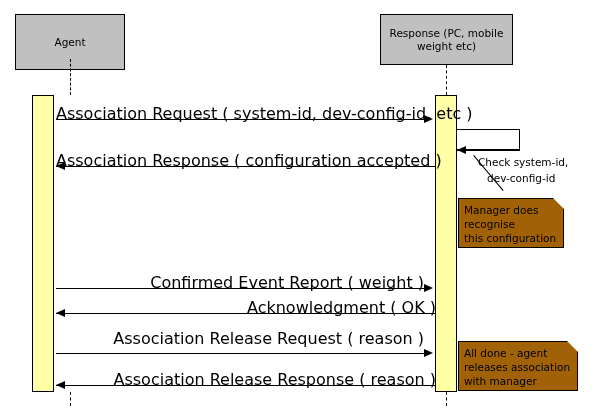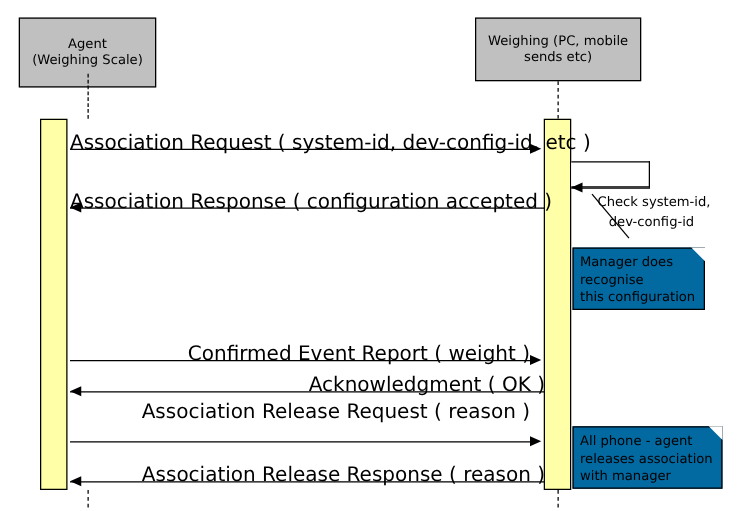--- a/index.html
+++ b/index.html
@@ -62,21 +62,21 @@
   .msg-label {
     position: absolute;
     font-size: 16px;
     color: #000000;
     white-space: nowrap;
     text-align: right;
   }
   .note {
     position: absolute;
     box-sizing: border-box;
-    background: #0369a1;
+    background: #a16207;
     border: 1px solid #000000;
     font-size: 10.5px;
     line-height: 14px;
     color: #000000;
     padding: 4px 5px;
   }
   .note .fold {
     position: absolute;
     top: -1px; right: -1px;
     width: 0; height: 0;
@@ -106,28 +106,27 @@
   }
 </style>
 </head>
 <body>
 
 <div id="canvas">
 
   <div class="actor-box" style="left:15px; top:14px; width:110px; height:56px;">
     <div>
       <span>Agent</span>
-      <span>(Weighing Scale)</span>
     </div>
   </div>
 
   <div class="actor-box" style="left:380px; top:14px; width:133px; height:51px;">
     <div>
-      <span>Weighing (PC, mobile</span>
-      <span>sends etc)</span>
+      <span>Response (PC, mobile</span>
+      <span>weight etc)</span>
     </div>
   </div>
 
   <div class="lifeline" style="left:70px; top:59px; height:36px;"></div>
   <div class="lifeline" style="left:446px; top:65px; height:30px;"></div>
   <div class="lifeline" style="left:70px; top:392px; height:14px;"></div>
   <div class="lifeline" style="left:446px; top:392px; height:14px;"></div>
 
   <div class="activation" style="left:32px; top:95px; width:22px; height:297px;"></div>
   <div class="activation" style="left:435px; top:95px; width:22px; height:297px;"></div>
@@ -152,34 +151,34 @@
   <div class="note" style="left:458px; top:198px; width:106px; height:50px;">
     <div class="fold"></div>
     <div>Manager does</div>
     <div>recognise</div>
     <div>this configuration</div>
   </div>
 
 
   <div class="note" style="left:458px; top:341px; width:120px; height:50px;">
     <div class="fold"></div>
-    <div>All phone - agent</div>
+    <div>All done - agent</div>
     <div>releases association</div>
     <div>with manager</div>
   </div>
 
   <div class="msg-line" style="left:56px; top:288px; width:368px;"></div>
   <div class="arrow-right" style="left:424px; top:284px;"></div>
   <div class="msg-label" style="left:56px; top:273px; width:368px;">Confirmed Event Report ( weight )</div>
 
   <div class="msg-line" style="left:56px; top:313px; width:380px;"></div>
   <div class="arrow-left" style="left:56px; top:309px;"></div>
   <div class="msg-label" style="left:56px; top:298px; width:380px;">Acknowledgment ( OK )</div>
 
   <div class="msg-line" style="left:56px; top:353px; width:368px;"></div>
   <div class="arrow-right" style="left:424px; top:349px;"></div>
-  <div class="msg-label" style="left:56px; top:319px; width:368px;">Association Release Request ( reason )</div>
+  <div class="msg-label" style="left:56px; top:329px; width:368px;">Association Release Request ( reason )</div>
 
   <div class="msg-line" style="left:56px; top:385px; width:380px;"></div>
   <div class="arrow-left" style="left:56px; top:381px;"></div>
   <div class="msg-label" style="left:56px; top:370px; width:380px;">Association Release Response ( reason )</div>
 
 </div>
 
 </body></html>

